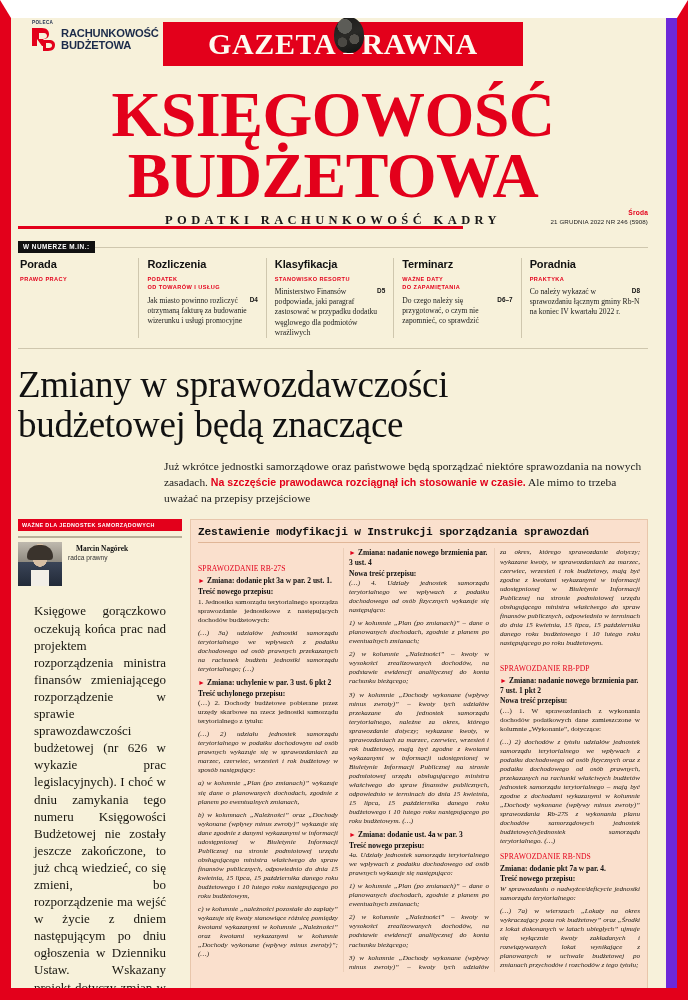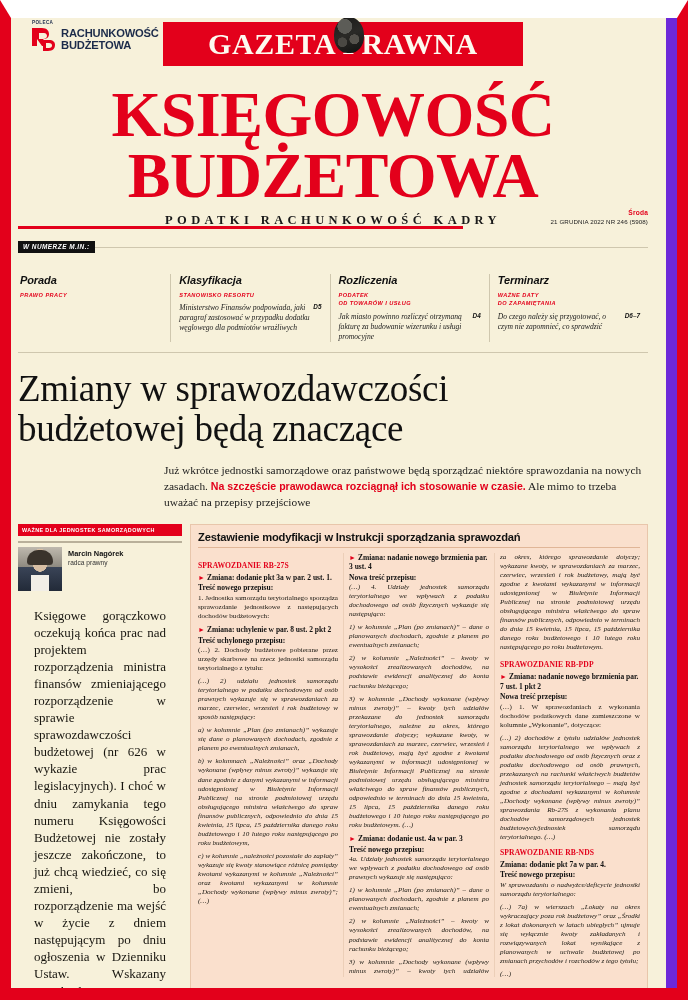--- a/index.html
+++ b/index.html
@@ -161,22 +161,21 @@
     height: 3px;
     background: #e3001b;
   }
 
   
   .teasers-wrap {
     position: relative;
     margin-top: 4px;
     border-top: 1px solid #cfc7ae;
     border-bottom: 1px solid #cfc7ae;
-    padding: 18px 0 10px 0;
-    font-style: italic;
+    padding: 2px 0 10px 0;
   }
   .wnumerze {
     position: absolute;
     left: 0;
     top: -7px;
     background: #111;
     color: #fff;
     font-family: "Liberation Sans", sans-serif;
     font-size: 6.4px;
     font-weight: bold;
@@ -298,24 +297,25 @@
   .avatar::after {
     content: "";
     position: absolute;
     left: 13px; top: 28px;
     width: 18px; height: 16px;
     background: #f2eee6;
     transform: rotate(0deg);
   }
   .author-meta { padding-top: 2px; }
   .author-name {
-    font-family: Liberation Sans, sans-serif;
+    font-family: Liberation Serif, serif;
     font-size: 7.4px;
     font-weight: bold;
     color: #111;
+    margin-left: 8px;
   }
   .author-role {
     font-family: "Liberation Sans", sans-serif;
     font-size: 6.6px;
     color: #333;
     margin-top: 1px;
   }
   .col-left p {
     margin: 16px;
     font-family: Liberation Serif, serif;
@@ -340,21 +340,21 @@
   .panel {
     flex: 1;
     background: #fae0cd;
     border: 1px solid #e8c6ab;
     box-sizing: border-box;
     padding: 6px 7px 7px 7px;
     position: relative;
     overflow: hidden;
   }
   .panel-title {
-    font-family: Liberation Sans, sans-serif;
+    font-family: Liberation Mono, monospace;
     font-weight: bold;
     font-size: 11.2px;
     color: #111;
     letter-spacing: -0.2px;
     padding-bottom: 4px;
     border-bottom: 1px solid #e0b697;
     margin-bottom: 5px;
   }
   .panel-cols {
     display: flex;
@@ -365,25 +365,25 @@
     flex: 1;
     padding: 0 5px;
     border-left: 1px solid #eccfb8;
     box-sizing: border-box;
     overflow: hidden;
   }
   .pcol:first-child { border-left: none; padding-left: 0; }
   .pcol:last-child { padding-right: 0; }
   .sprawoz {
     font-family: "Liberation Serif", serif;
-    font-weight: bold;
+    font-weight: normal;
     font-size: 7.6px;
     color: #e3001b;
     letter-spacing: 0.1px;
-    margin: 8px 0 3px 0;
+    margin: 16px 0 3px 0;
     text-transform: uppercase;
   }
   .sprawoz.spaced { margin-top: 6px; }
   .chg {
     font-family: "Liberation Serif", serif;
     font-weight: bold;
     font-size: 7.5px;
     color: #111;
     line-height: 1.26;
     margin: 0 0 1px 0;
@@ -457,35 +457,40 @@
   </div>
 
   <div class="teasers-wrap">
     <div class="wnumerze">W NUMERZE M.IN.:</div>
     <div class="teasers">
       <div class="teaser">
         <h3>Porada</h3>
         <div class="kicker">PRAWO PRACY</div>
       </div>
       <div class="teaser">
-        <h3>Klasyfikacja</h3>
-        <div class="kicker">STANOWISKO RESORTU</div>
-        <p><span class="pg">D5</span><span>Ministerstwo Finansów podpowiada, jaki paragraf zastosować w przypadku dodatku węglowego dla podmiotów wrażliwych</span></p>
-      </div>
-      <div class="teaser">
         <h3>Rozliczenia</h3>
         <div class="kicker" style="white-space:pre-line">PODATEK
 OD TOWARÓW I USŁUG</div>
         <p><span class="pg">D4</span><span>Jak miasto powinno rozliczyć otrzymaną fakturę za budowanie wizerunku i usługi promocyjne</span></p>
+      </div>
+      <div class="teaser">
+        <h3>Klasyfikacja</h3>
+        <div class="kicker">STANOWISKO RESORTU</div>
+        <p><span class="pg">D5</span><span>Ministerstwo Finansów podpowiada, jaki paragraf zastosować w przypadku dodatku węglowego dla podmiotów wrażliwych</span></p>
       </div>
       <div class="teaser">
         <h3>Terminarz</h3>
         <div class="kicker" style="white-space:pre-line">WAŻNE DATY
 DO ZAPAMIĘTANIA</div>
         <p><span class="pg">D6–7</span><span>Do czego należy się przygotować, o czym nie zapomnieć, co sprawdzić</span></p>
+      </div>
+      <div class="teaser">
+        <h3>Poradnia</h3>
+        <div class="kicker">PRAKTYKA</div>
+        <p><span class="pg">D8</span><span>Co należy wykazać w sprawozdaniu łącznym gminy Rb-N na koniec IV kwartału 2022 r.</span></p>
       </div>
     </div>
   </div>
 
   <h1 class="headline">
     <span>Zmiany w sprawozdawczości</span><br>
     <span>budżetowej będą znaczące</span>
   </h1>
 
   <p class="lead">
@@ -512,21 +517,22 @@
 
     <div class="panel">
       <div class="panel-title">Zestawienie modyfikacji w Instrukcji sporządzania sprawozdań</div>
       <div class="panel-cols">
 
         <div class="pcol">
           <div class="sprawoz">SPRAWOZDANIE Rb-27S</div>
           <div class="chg"><span class="tri">►</span><span>Zmiana: dodanie pkt 3a w par. 2 ust. 1.</span></div>
           <div class="lab">Treść nowego przepisu:</div>
           <p class="txt">1. Jednostka samorządu terytorialnego sporządza sprawozdanie jednostkowe z następujących dochodów budżetowych:</p>
-          <div class="chg"><span class="tri">►</span><span>Zmiana: uchylenie w par. 8 ust. 2 pkt 2</span></div>
+          <p class="txt it">(…) 3a) udziałów jednostki samorządu terytorialnego we wpływach z podatku dochodowego od osób prawnych przekazanych na rachunek budżetu jednostki samorządu terytorialnego; (…)</p>
+          <div class="chg"><span class="tri">►</span><span>Zmiana: uchylenie w par. 3 ust. 6 pkt 2</span></div>
           <div class="lab">Treść uchylonego przepisu:</div>
           <p class="txt">(…) 2. Dochody budżetowe pobierane przez urzędy skarbowe na rzecz jednostki samorządu terytorialnego z tytułu:</p>
           <p class="txt it">(…) 2) udziału jednostek samorządu terytorialnego w podatku dochodowym od osób prawnych wykazuje się w sprawozdaniach za marzec, czerwiec, wrzesień i rok budżetowy w sposób następujący:</p>
           <p class="txt it">a) w kolumnie „Plan (po zmianach)” wykazuje się dane o planowanych dochodach, zgodnie z planem po ewentualnych zmianach,</p>
           <p class="txt it">b) w kolumnach „Należności” oraz „Dochody wykonane (wpływy minus zwroty)” wykazuje się dane zgodnie z danymi wykazanymi w informacji udostępnionej w Biuletynie Informacji Publicznej na stronie podmiotowej urzędu obsługującego ministra właściwego do spraw finansów publicznych, odpowiednio do dnia 15 kwietnia, 15 lipca, 15 października danego roku budżetowego i 10 lutego roku następującego po roku budżetowym,</p>
           <p class="txt it">c) w kolumnie „należności pozostałe do zapłaty” wykazuje się kwoty stanowiące różnicę pomiędzy kwotami wykazanymi w kolumnie „Należności” oraz kwotami wykazanymi w kolumnie „Dochody wykonane (wpływy minus zwroty)”; (…)</p>
         </div>
 
         <div class="pcol">
           <div class="chg"><span class="tri">►</span><span>Zmiana: nadanie nowego brzmienia par. 3 ust. 4</span></div>

